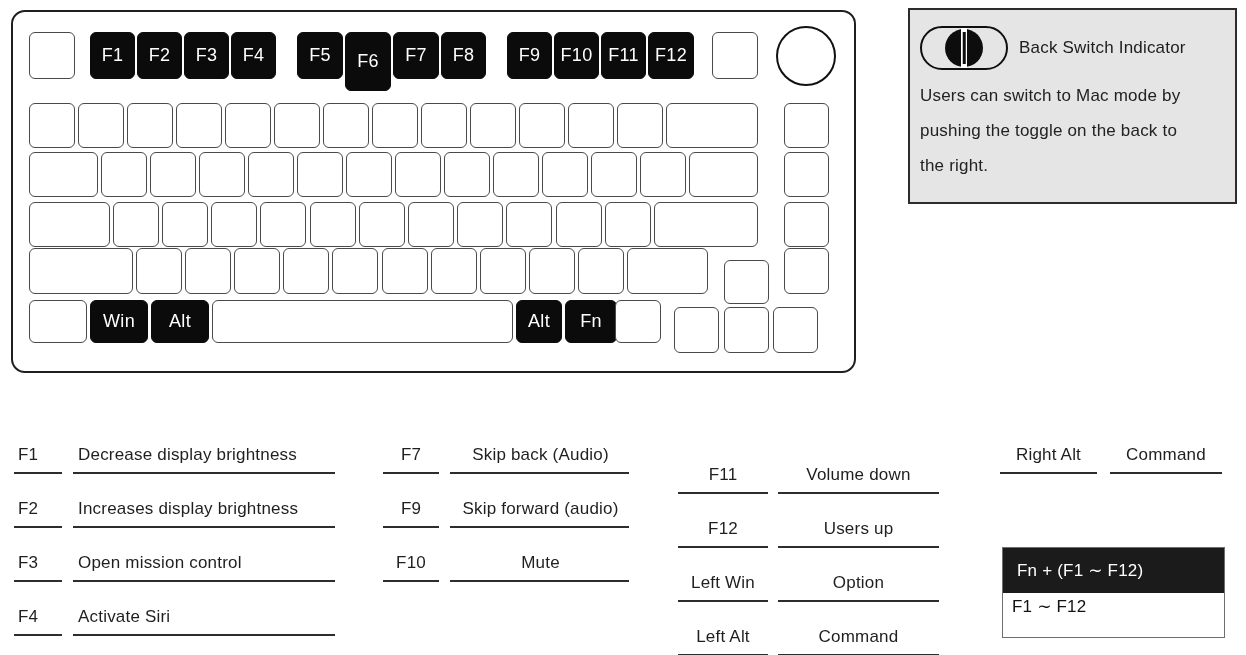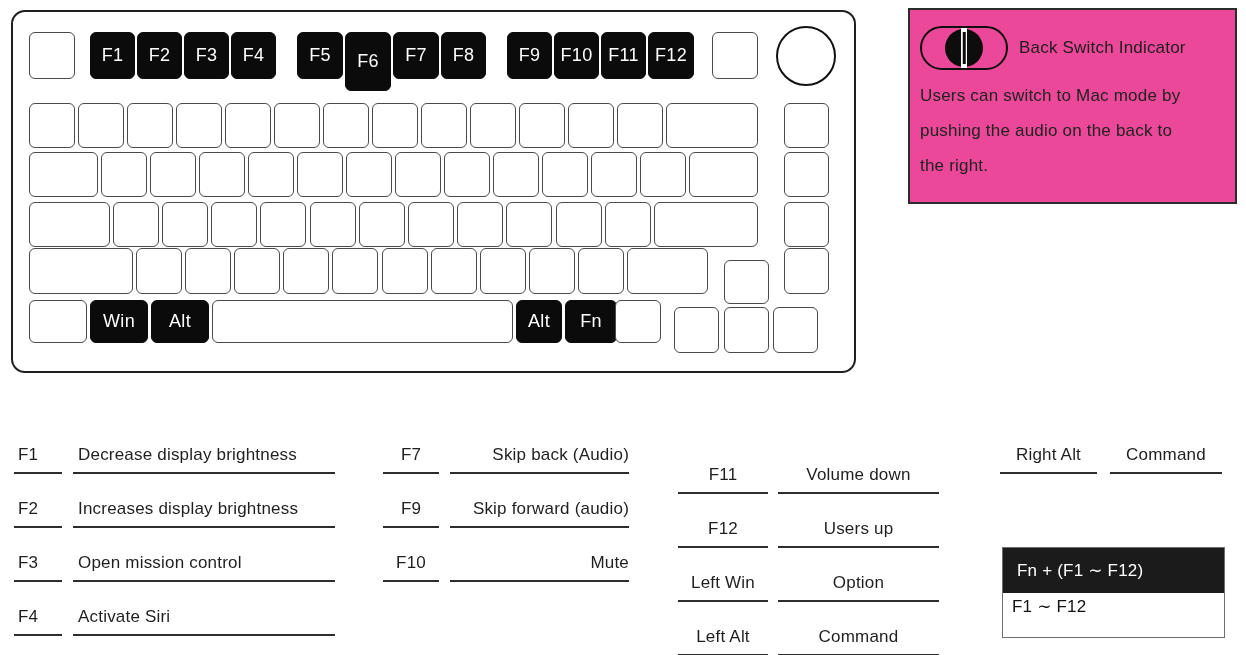--- a/index.html
+++ b/index.html
@@ -23,21 +23,21 @@
   }
   .key.dark { background:#0b0b0b; border-color:#0b0b0b; color:#ffffff; letter-spacing:0.3px; }
   #knob {
     position:absolute; left:776px; top:26px; width:60px; height:60px;
     box-sizing:border-box; border:2px solid #111; border-radius:50%; background:#fff;
   }
 
   
   #back-switch-panel {
     position:absolute; left:908px; top:8px; width:329px; height:196px;
-    box-sizing:border-box; border:2px solid #2c2c2c; background:#ec4899;
+    box-sizing:border-box; border:2px solid #2c2c2c; background:#e5e5e5;
     padding:16px 10px 0 10px;
   }
   .panel-head { display:flex; align-items:center; gap:11px; }
   .toggle-pill {
     width:88px; height:44px; box-sizing:border-box; flex:0 0 auto;
     border:2px solid #0f0f0f; border-radius:22px;
     display:flex; align-items:center; justify-content:center;
   }
   .toggle-knob { position:relative; width:38px; height:38px; background:#0d0d0d; border-radius:50%; }
   .toggle-knob::after {
@@ -57,21 +57,21 @@
   .cell {
     display:inline-block; vertical-align:top; box-sizing:border-box;
     font-size:17px; line-height:21px; letter-spacing:0.2px; color:#1f1f1f;
     padding-top:7px; padding-bottom:7px; border-bottom:2px solid #2d2d2d;
   }
   .c1 { left:14px; }
   .c1 .k { width:48px;  padding-left:4px; text-align:left; }
   .c1 .a { width:262px; margin-left:11px; padding-left:5px; text-align:left; }
   .c2 { left:383px; }
   .c2 .k { width:56px;  text-align:center; }
-  .c2 .a { width:179px; margin-left:11px; padding-left:2px; text-align:right; }
+  .c2 .a { width:179px; margin-left:11px; padding-left:2px; text-align:center; }
   .c3 { left:678px;margin-top:20px; }
   .c3 .k { width:90px;  text-align:center; }
   .c3 .a { width:161px; margin-left:10px; text-align:center; }
   .c4 { left:1000px; }
   .c4 .k { width:97px;  text-align:center; }
   .c4 .a { width:112px; margin-left:13px; text-align:center; }
 
   
   #fn-legend {
     position:absolute; left:1002px; top:547px; width:223px; height:91px;
@@ -180,21 +180,21 @@
 
   <div id="back-switch-panel">
     <div class="panel-head">
       <div class="toggle-pill">
         <div class="toggle-knob"></div>
       </div>
       <div class="panel-title">Back Switch Indicator</div>
     </div>
     <div class="panel-text">
       <div>Users can switch to Mac mode by</div>
-      <div>pushing the audio on the back to</div>
+      <div>pushing the toggle on the back to</div>
       <div>the right.</div>
     </div>
   </div>
 
   <div id="fn-table">
       <div class="fcol c1">
         <div class="trow"><span class="cell k">F1</span><span class="cell a">Decrease display brightness</span></div>
         <div class="trow"><span class="cell k">F2</span><span class="cell a">Increases display brightness</span></div>
         <div class="trow"><span class="cell k">F3</span><span class="cell a">Open mission control</span></div>
         <div class="trow"><span class="cell k">F4</span><span class="cell a">Activate Siri</span></div>

